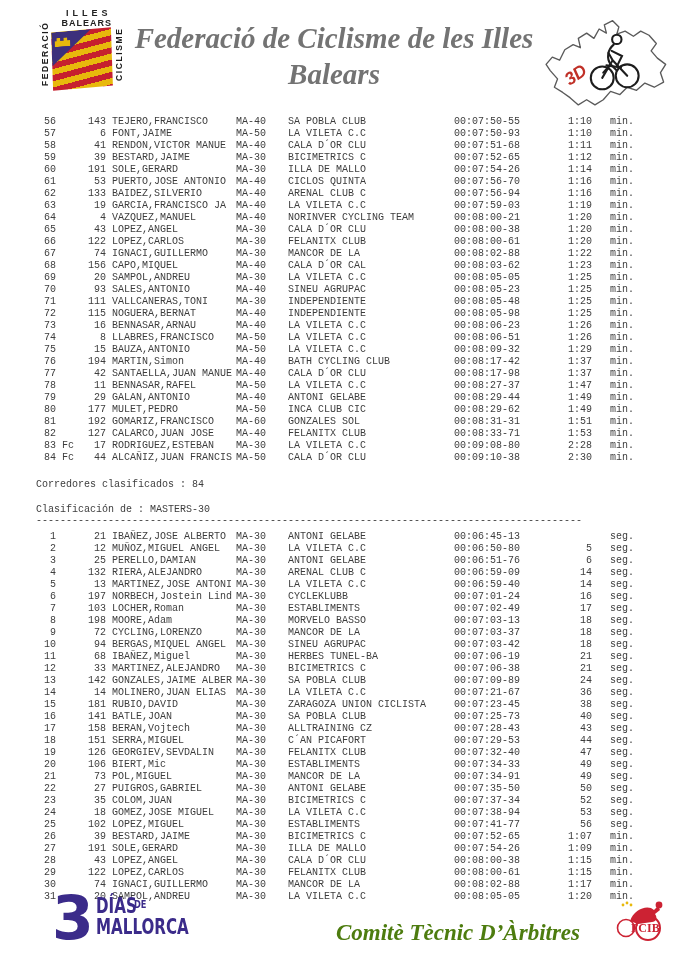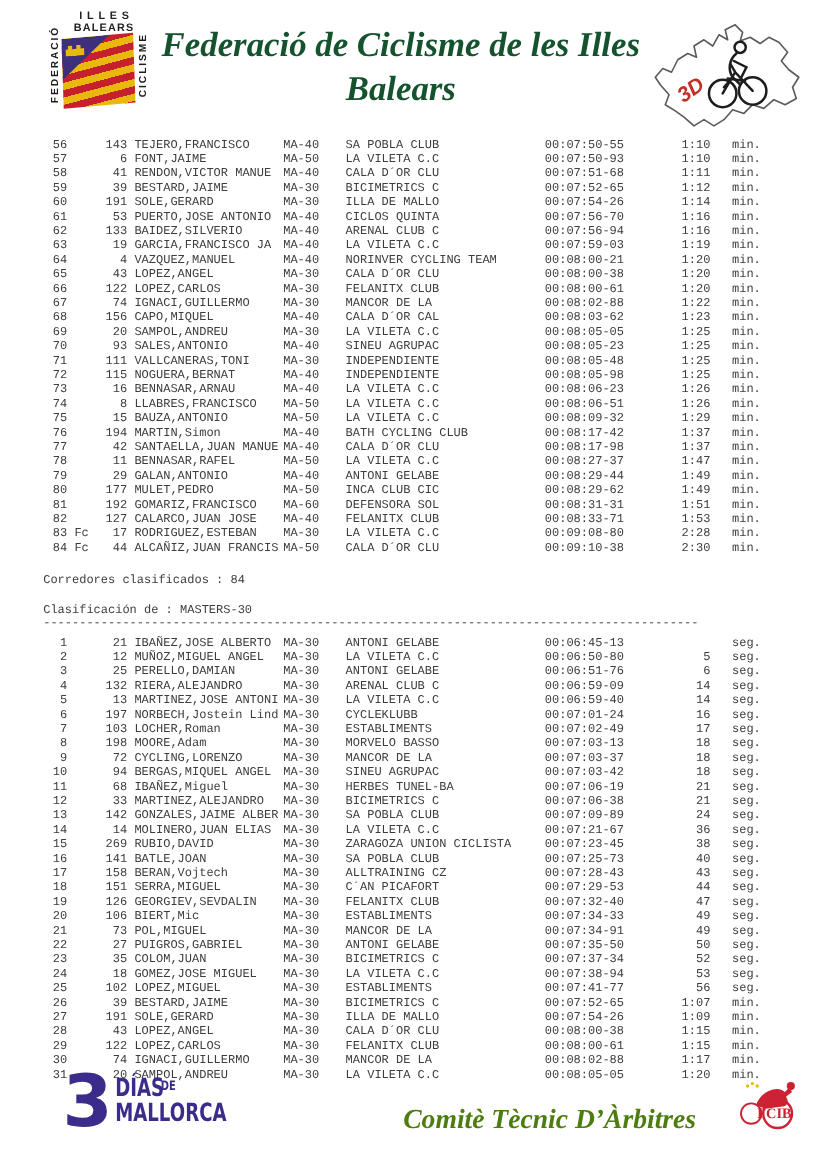--- a/index.html
+++ b/index.html
@@ -16,21 +16,21 @@
   .ll-illes{font:bold 9px "Liberation Sans",sans-serif;letter-spacing:4px;padding-left:4px;}
   .ll-balears{font:bold 9px "Liberation Sans",sans-serif;letter-spacing:1px;}
   .flag{width:60px;height:58px;position:relative;overflow:hidden;
         background:repeating-linear-gradient(170deg,#e8b90c 0 6px,#c6202e 6px 12px);
         transform:rotate(-5deg) skewX(-3deg);}
   .canton{position:absolute;left:0;top:0;width:40px;height:34px;background:#3d2f7c;
           clip-path:polygon(0 0,100% 0,0 100%);}
   .castle{position:absolute;left:3px;top:6px;width:16px;height:9px;background:#e8b90c;
           clip-path:polygon(0 100%,0 35%,14% 35%,14% 0,36% 0,36% 35%,58% 35%,58% 0,80% 0,80% 35%,100% 35%,100% 100%);}
   .title-block{flex:1;text-align:center;margin-top:20px;
-        font:bold italic 29px "Liberation Serif",serif;color:#14532d;line-height:36px;}
+        font:bold italic 29px "Liberation Serif",serif;color:#737373;line-height:36px;}
   .right-logo{width:130px;margin:18px 4px 0 0;}
 
   
   .mono{font-family:"Liberation Mono","DejaVu Sans Mono",monospace;font-size:10px;color:#3d3d3d;}
   .rtable{margin-left:30px;}
   .trow{display:flex;height:12px;line-height:12px;white-space:pre;}
   .c-pos{width:26px;text-align:right;}
   .c-fc{width:24px;text-align:center;}
   .c-dorsal{width:26px;text-align:right;}
   .c-name{width:124px;padding-left:6px;overflow:visible;}
@@ -120,21 +120,21 @@
       <div class="trow"><span class="c-pos">71</span><span class="c-fc"></span><span class="c-dorsal">111</span><span class="c-name">VALLCANERAS,TONI</span><span class="c-cat">MA-30</span><span class="c-club">INDEPENDIENTE</span><span class="c-time">00:08:05-48</span><span class="c-gap">1:25</span><span class="c-unit">min.</span></div>
       <div class="trow"><span class="c-pos">72</span><span class="c-fc"></span><span class="c-dorsal">115</span><span class="c-name">NOGUERA,BERNAT</span><span class="c-cat">MA-40</span><span class="c-club">INDEPENDIENTE</span><span class="c-time">00:08:05-98</span><span class="c-gap">1:25</span><span class="c-unit">min.</span></div>
       <div class="trow"><span class="c-pos">73</span><span class="c-fc"></span><span class="c-dorsal">16</span><span class="c-name">BENNASAR,ARNAU</span><span class="c-cat">MA-40</span><span class="c-club">LA VILETA C.C</span><span class="c-time">00:08:06-23</span><span class="c-gap">1:26</span><span class="c-unit">min.</span></div>
       <div class="trow"><span class="c-pos">74</span><span class="c-fc"></span><span class="c-dorsal">8</span><span class="c-name">LLABRES,FRANCISCO</span><span class="c-cat">MA-50</span><span class="c-club">LA VILETA C.C</span><span class="c-time">00:08:06-51</span><span class="c-gap">1:26</span><span class="c-unit">min.</span></div>
       <div class="trow"><span class="c-pos">75</span><span class="c-fc"></span><span class="c-dorsal">15</span><span class="c-name">BAUZA,ANTONIO</span><span class="c-cat">MA-50</span><span class="c-club">LA VILETA C.C</span><span class="c-time">00:08:09-32</span><span class="c-gap">1:29</span><span class="c-unit">min.</span></div>
       <div class="trow"><span class="c-pos">76</span><span class="c-fc"></span><span class="c-dorsal">194</span><span class="c-name">MARTIN,Simon</span><span class="c-cat">MA-40</span><span class="c-club">BATH CYCLING CLUB</span><span class="c-time">00:08:17-42</span><span class="c-gap">1:37</span><span class="c-unit">min.</span></div>
       <div class="trow"><span class="c-pos">77</span><span class="c-fc"></span><span class="c-dorsal">42</span><span class="c-name">SANTAELLA,JUAN MANUE</span><span class="c-cat">MA-40</span><span class="c-club">CALA D´OR CLU</span><span class="c-time">00:08:17-98</span><span class="c-gap">1:37</span><span class="c-unit">min.</span></div>
       <div class="trow"><span class="c-pos">78</span><span class="c-fc"></span><span class="c-dorsal">11</span><span class="c-name">BENNASAR,RAFEL</span><span class="c-cat">MA-50</span><span class="c-club">LA VILETA C.C</span><span class="c-time">00:08:27-37</span><span class="c-gap">1:47</span><span class="c-unit">min.</span></div>
       <div class="trow"><span class="c-pos">79</span><span class="c-fc"></span><span class="c-dorsal">29</span><span class="c-name">GALAN,ANTONIO</span><span class="c-cat">MA-40</span><span class="c-club">ANTONI GELABE</span><span class="c-time">00:08:29-44</span><span class="c-gap">1:49</span><span class="c-unit">min.</span></div>
       <div class="trow"><span class="c-pos">80</span><span class="c-fc"></span><span class="c-dorsal">177</span><span class="c-name">MULET,PEDRO</span><span class="c-cat">MA-50</span><span class="c-club">INCA CLUB CIC</span><span class="c-time">00:08:29-62</span><span class="c-gap">1:49</span><span class="c-unit">min.</span></div>
-      <div class="trow"><span class="c-pos">81</span><span class="c-fc"></span><span class="c-dorsal">192</span><span class="c-name">GOMARIZ,FRANCISCO</span><span class="c-cat">MA-60</span><span class="c-club">DEFENSORA SOL</span><span class="c-time">00:08:31-31</span><span class="c-gap">1:51</span><span class="c-unit">min.</span></div>
+      <div class="trow"><span class="c-pos">81</span><span class="c-fc"></span><span class="c-dorsal">192</span><span class="c-name">GOMARIZ,FRANCISCO</span><span class="c-cat">MA-60</span><span class="c-club">GONZALES SOL</span><span class="c-time">00:08:31-31</span><span class="c-gap">1:51</span><span class="c-unit">min.</span></div>
       <div class="trow"><span class="c-pos">82</span><span class="c-fc"></span><span class="c-dorsal">127</span><span class="c-name">CALARCO,JUAN JOSE</span><span class="c-cat">MA-40</span><span class="c-club">FELANITX CLUB</span><span class="c-time">00:08:33-71</span><span class="c-gap">1:53</span><span class="c-unit">min.</span></div>
       <div class="trow"><span class="c-pos">83</span><span class="c-fc">Fc</span><span class="c-dorsal">17</span><span class="c-name">RODRIGUEZ,ESTEBAN</span><span class="c-cat">MA-30</span><span class="c-club">LA VILETA C.C</span><span class="c-time">00:09:08-80</span><span class="c-gap">2:28</span><span class="c-unit">min.</span></div>
       <div class="trow"><span class="c-pos">84</span><span class="c-fc">Fc</span><span class="c-dorsal">44</span><span class="c-name">ALCAÑIZ,JUAN FRANCIS</span><span class="c-cat">MA-50</span><span class="c-club">CALA D´OR CLU</span><span class="c-time">00:09:10-38</span><span class="c-gap">2:30</span><span class="c-unit">min.</span></div>
     </div>
 
   <div class="sec-label mono lbl1">Corredores clasificados : 84</div>
   <div class="sec-label mono lbl2">Clasificación de : MASTERS-30</div>
   <div class="sep mono">-------------------------------------------------------------------------------------------</div>
 
   <div class="rtable mono t2">
@@ -145,21 +145,21 @@
       <div class="trow"><span class="c-pos">5</span><span class="c-fc"></span><span class="c-dorsal">13</span><span class="c-name">MARTINEZ,JOSE ANTONI</span><span class="c-cat">MA-30</span><span class="c-club">LA VILETA C.C</span><span class="c-time">00:06:59-40</span><span class="c-gap">14</span><span class="c-unit">seg.</span></div>
       <div class="trow"><span class="c-pos">6</span><span class="c-fc"></span><span class="c-dorsal">197</span><span class="c-name">NORBECH,Jostein Lind</span><span class="c-cat">MA-30</span><span class="c-club">CYCLEKLUBB</span><span class="c-time">00:07:01-24</span><span class="c-gap">16</span><span class="c-unit">seg.</span></div>
       <div class="trow"><span class="c-pos">7</span><span class="c-fc"></span><span class="c-dorsal">103</span><span class="c-name">LOCHER,Roman</span><span class="c-cat">MA-30</span><span class="c-club">ESTABLIMENTS</span><span class="c-time">00:07:02-49</span><span class="c-gap">17</span><span class="c-unit">seg.</span></div>
       <div class="trow"><span class="c-pos">8</span><span class="c-fc"></span><span class="c-dorsal">198</span><span class="c-name">MOORE,Adam</span><span class="c-cat">MA-30</span><span class="c-club">MORVELO BASSO</span><span class="c-time">00:07:03-13</span><span class="c-gap">18</span><span class="c-unit">seg.</span></div>
       <div class="trow"><span class="c-pos">9</span><span class="c-fc"></span><span class="c-dorsal">72</span><span class="c-name">CYCLING,LORENZO</span><span class="c-cat">MA-30</span><span class="c-club">MANCOR DE LA</span><span class="c-time">00:07:03-37</span><span class="c-gap">18</span><span class="c-unit">seg.</span></div>
       <div class="trow"><span class="c-pos">10</span><span class="c-fc"></span><span class="c-dorsal">94</span><span class="c-name">BERGAS,MIQUEL ANGEL</span><span class="c-cat">MA-30</span><span class="c-club">SINEU AGRUPAC</span><span class="c-time">00:07:03-42</span><span class="c-gap">18</span><span class="c-unit">seg.</span></div>
       <div class="trow"><span class="c-pos">11</span><span class="c-fc"></span><span class="c-dorsal">68</span><span class="c-name">IBAÑEZ,Miguel</span><span class="c-cat">MA-30</span><span class="c-club">HERBES TUNEL-BA</span><span class="c-time">00:07:06-19</span><span class="c-gap">21</span><span class="c-unit">seg.</span></div>
       <div class="trow"><span class="c-pos">12</span><span class="c-fc"></span><span class="c-dorsal">33</span><span class="c-name">MARTINEZ,ALEJANDRO</span><span class="c-cat">MA-30</span><span class="c-club">BICIMETRICS C</span><span class="c-time">00:07:06-38</span><span class="c-gap">21</span><span class="c-unit">seg.</span></div>
       <div class="trow"><span class="c-pos">13</span><span class="c-fc"></span><span class="c-dorsal">142</span><span class="c-name">GONZALES,JAIME ALBER</span><span class="c-cat">MA-30</span><span class="c-club">SA POBLA CLUB</span><span class="c-time">00:07:09-89</span><span class="c-gap">24</span><span class="c-unit">seg.</span></div>
       <div class="trow"><span class="c-pos">14</span><span class="c-fc"></span><span class="c-dorsal">14</span><span class="c-name">MOLINERO,JUAN ELIAS</span><span class="c-cat">MA-30</span><span class="c-club">LA VILETA C.C</span><span class="c-time">00:07:21-67</span><span class="c-gap">36</span><span class="c-unit">seg.</span></div>
-      <div class="trow"><span class="c-pos">15</span><span class="c-fc"></span><span class="c-dorsal">269</span><span class="c-name">RUBIO,DAVID</span><span class="c-cat">MA-30</span><span class="c-club">ZARAGOZA UNION CICLISTA</span><span class="c-time">00:07:23-45</span><span class="c-gap">38</span><span class="c-unit">seg.</span></div>
+      <div class="trow"><span class="c-pos">15</span><span class="c-fc"></span><span class="c-dorsal">181</span><span class="c-name">RUBIO,DAVID</span><span class="c-cat">MA-30</span><span class="c-club">ZARAGOZA UNION CICLISTA</span><span class="c-time">00:07:23-45</span><span class="c-gap">38</span><span class="c-unit">seg.</span></div>
       <div class="trow"><span class="c-pos">16</span><span class="c-fc"></span><span class="c-dorsal">141</span><span class="c-name">BATLE,JOAN</span><span class="c-cat">MA-30</span><span class="c-club">SA POBLA CLUB</span><span class="c-time">00:07:25-73</span><span class="c-gap">40</span><span class="c-unit">seg.</span></div>
       <div class="trow"><span class="c-pos">17</span><span class="c-fc"></span><span class="c-dorsal">158</span><span class="c-name">BERAN,Vojtech</span><span class="c-cat">MA-30</span><span class="c-club">ALLTRAINING CZ</span><span class="c-time">00:07:28-43</span><span class="c-gap">43</span><span class="c-unit">seg.</span></div>
       <div class="trow"><span class="c-pos">18</span><span class="c-fc"></span><span class="c-dorsal">151</span><span class="c-name">SERRA,MIGUEL</span><span class="c-cat">MA-30</span><span class="c-club">C´AN PICAFORT</span><span class="c-time">00:07:29-53</span><span class="c-gap">44</span><span class="c-unit">seg.</span></div>
       <div class="trow"><span class="c-pos">19</span><span class="c-fc"></span><span class="c-dorsal">126</span><span class="c-name">GEORGIEV,SEVDALIN</span><span class="c-cat">MA-30</span><span class="c-club">FELANITX CLUB</span><span class="c-time">00:07:32-40</span><span class="c-gap">47</span><span class="c-unit">seg.</span></div>
       <div class="trow"><span class="c-pos">20</span><span class="c-fc"></span><span class="c-dorsal">106</span><span class="c-name">BIERT,Mic</span><span class="c-cat">MA-30</span><span class="c-club">ESTABLIMENTS</span><span class="c-time">00:07:34-33</span><span class="c-gap">49</span><span class="c-unit">seg.</span></div>
       <div class="trow"><span class="c-pos">21</span><span class="c-fc"></span><span class="c-dorsal">73</span><span class="c-name">POL,MIGUEL</span><span class="c-cat">MA-30</span><span class="c-club">MANCOR DE LA</span><span class="c-time">00:07:34-91</span><span class="c-gap">49</span><span class="c-unit">seg.</span></div>
       <div class="trow"><span class="c-pos">22</span><span class="c-fc"></span><span class="c-dorsal">27</span><span class="c-name">PUIGROS,GABRIEL</span><span class="c-cat">MA-30</span><span class="c-club">ANTONI GELABE</span><span class="c-time">00:07:35-50</span><span class="c-gap">50</span><span class="c-unit">seg.</span></div>
       <div class="trow"><span class="c-pos">23</span><span class="c-fc"></span><span class="c-dorsal">35</span><span class="c-name">COLOM,JUAN</span><span class="c-cat">MA-30</span><span class="c-club">BICIMETRICS C</span><span class="c-time">00:07:37-34</span><span class="c-gap">52</span><span class="c-unit">seg.</span></div>
       <div class="trow"><span class="c-pos">24</span><span class="c-fc"></span><span class="c-dorsal">18</span><span class="c-name">GOMEZ,JOSE MIGUEL</span><span class="c-cat">MA-30</span><span class="c-club">LA VILETA C.C</span><span class="c-time">00:07:38-94</span><span class="c-gap">53</span><span class="c-unit">seg.</span></div>
       <div class="trow"><span class="c-pos">25</span><span class="c-fc"></span><span class="c-dorsal">102</span><span class="c-name">LOPEZ,MIGUEL</span><span class="c-cat">MA-30</span><span class="c-club">ESTABLIMENTS</span><span class="c-time">00:07:41-77</span><span class="c-gap">56</span><span class="c-unit">seg.</span></div>

